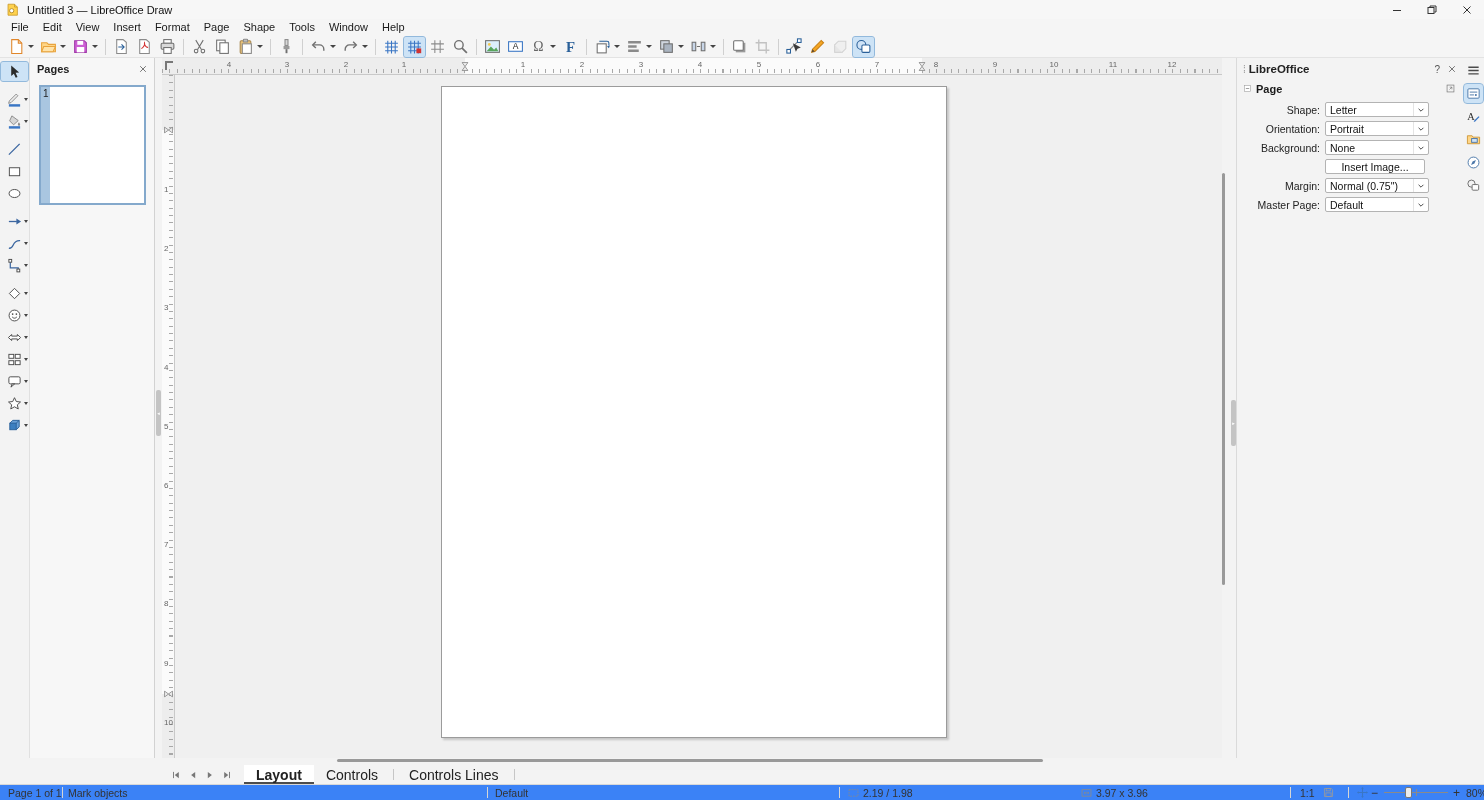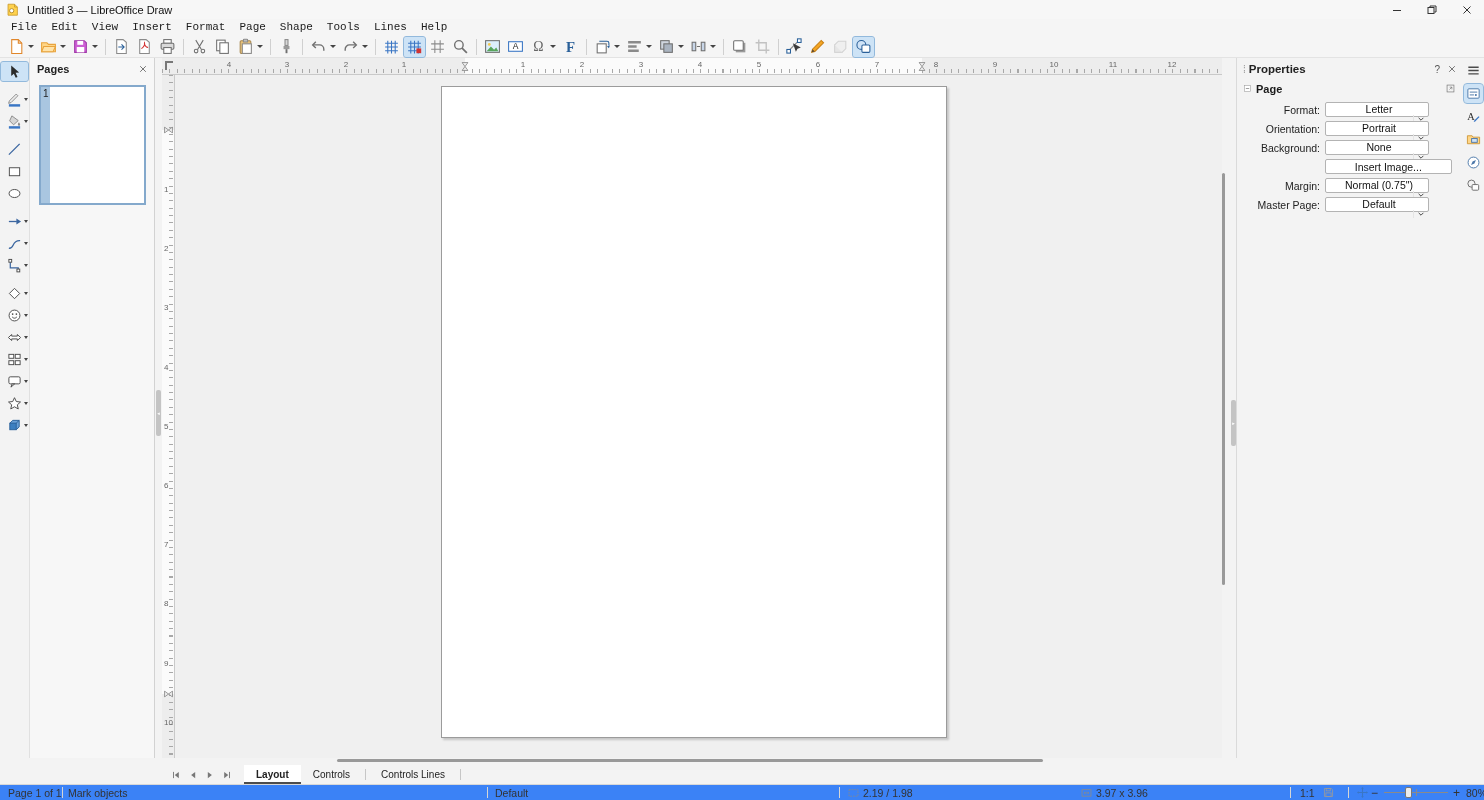--- a/index.html
+++ b/index.html
@@ -11,21 +11,21 @@
   
   .titlebar { position:absolute; left:0; top:0; width:100%; height:19px; background:#f7f7f7;
               display:flex; align-items:center; }
   .app-icon { margin-left:6px; }
   .title-text { margin-left:8px; font-size:11px; color:#111; }
   .win-controls { position:absolute; right:0; top:0; height:19px; display:flex; }
   .win-btn { width:35px; height:19px; display:flex; align-items:center; justify-content:center; color:#333; }
 
   
   .menubar { position:absolute; left:0; top:19px; width:100%; height:17px; background:#f5f5f5;
-             display:flex; align-items:flex-start; padding-left:4px;font-family:Liberation Mono, monospace; }
+             display:flex; align-items:flex-start; padding-left:4px; }
   .menu-item { padding:0 7px; line-height:17px; font-size:11px; color:#1a1a1a; }
 
   
   .toolbar { position:absolute; left:0; top:36px; width:100%; height:22px; background:#f5f5f5;
              border-bottom:1px solid #e3e3e3; display:flex; align-items:center; padding-left:5px; }
   .tb-btn { height:20px; padding:1px 2px; display:flex; align-items:center; border-radius:2px; margin:0 1px; }
   .tb-btn svg { width:17px; height:17px; }
   .tb-btn.active { background:#cde3f6; outline:1px solid #92b9dc; }
   .tb-btn.disabled { opacity:.38; filter:grayscale(1); }
   .dd-arrow { width:0; height:0; border-left:3px solid transparent; border-right:3px solid transparent;
@@ -89,40 +89,40 @@
   .sb-grip { color:#999; font-size:10px; letter-spacing:-1px; margin-right:4px; }
   .sb-title { font-weight:bold; font-size:11.5px; color:#222; }
   .sb-hbtns { margin-left:auto; display:flex; gap:8px; align-items:center; color:#555; }
   .sb-section { height:17px; display:flex; align-items:center; gap:4px; padding:0 6px; }
   .sb-section .sec-title { font-weight:bold; font-size:11px; }
   .sb-section .launcher { margin-left:auto; }
   .sb-form { padding:5px 10px 0 6px; }
   .sb-row { display:flex; align-items:center; margin-bottom:4px; height:15px; }
   .sb-label { width:82px; text-align:right; padding-right:5px; font-size:10.5px; color:#222; }
   .select { width:104px; height:15px; background:#fff; border:1px solid #b3b3b3; border-radius:2px;
-            display:flex; align-items:center; font-size:10.5px; padding-left:4px; color:#111;flex-direction:column; }
+            display:flex; align-items:center; font-size:10.5px; padding-left:4px; color:#111; }
   .select .chev { margin-left:auto; width:15px; height:100%; display:flex; align-items:center; justify-content:center;
                   border-left:1px solid #e4e4e4; }
-  .sb-button { width:128px; height:15px; background:#fff; border:1px solid #b3b3b3; border-radius:2px;
+  .sb-button { width:100px; height:15px; background:#fff; border:1px solid #b3b3b3; border-radius:2px;
                font-size:10.5px; display:flex; align-items:center; justify-content:center; color:#111; }
 
   
   .sidebar-tabs { position:absolute; left:1462px; top:58px; width:22px; height:700px; background:#f3f3f3;
                   display:flex; flex-direction:column; align-items:center; padding-top:3px; gap:4px; }
   .stab { width:19px; height:19px; display:flex; align-items:center; justify-content:center; border-radius:3px; }
   .stab svg { width:15px; height:15px; }
   .stab.active { background:#cde3f6; outline:1px solid #92b9dc; }
 
   
   .tabbar { position:absolute; left:162px; top:765px; width:1068px; height:19px; background:#f3f3f3;
             display:flex; align-items:center; }
   .nav-btn { width:15px; height:15px; display:flex; align-items:center; justify-content:center; }
   .nav-btn svg { width:10px; height:10px; }
   .tabbar .tabs { display:flex; align-items:center; margin-left:10px; height:100%; }
-  .tab { height:19px; padding:0 12px; font-size:10px; display:flex; align-items:center; color:#222; }
+  .tab { height:19px; padding:0 12px; font-size:14px; display:flex; align-items:center; color:#222; }
   .tab.active { background:#fff; font-weight:bold; box-shadow:inset 0 -2px 0 #4d4d4d; }
   .tab-sep { width:1px; height:11px; background:#c6c6c6; margin:0 3px; }
 
   
   .statusbar { position:absolute; left:0; top:784px; width:100%; height:16px; background:#3b82f6;
                border-top:1px solid #d8d8d8; font-size:10.5px; color:#333; }
   .sb-cell { position:absolute; top:0; height:15px; display:flex; align-items:center; gap:3px; white-space:nowrap; }
   .sb-cell svg { width:13px; height:13px; }
   .status-sep { position:absolute; top:2px; width:1px; height:11px; background:#d5d5d5; }
   .zoom-track { position:absolute; left:1384px; top:7px; width:64px; height:1px; background:#8a8a8a; }
@@ -164,21 +164,21 @@
 
 <div class="menubar" id="menubar">
     <div class="menu-item">File</div>
     <div class="menu-item">Edit</div>
     <div class="menu-item">View</div>
     <div class="menu-item">Insert</div>
     <div class="menu-item">Format</div>
     <div class="menu-item">Page</div>
     <div class="menu-item">Shape</div>
     <div class="menu-item">Tools</div>
-    <div class="menu-item">Lines</div>
+    <div class="menu-item">Window</div>
     <div class="menu-item">Help</div>
   </div>
 
 <div class="toolbar" id="toolbar">
     <div class="tb-btn">
       <span class="ic">
         <svg viewBox="0 0 16 16">
           <path d="M3.5 1.5h6.2L13 4.8v9.7H3.5z" fill="#fff" stroke="#e0862a"></path>
           <path d="M9.7 1.5v3.3H13" fill="none" stroke="#e0862a"></path>
         </svg>
@@ -664,21 +664,21 @@
 
 <div class="canvas">
   <div class="page"></div>
 </div>
 <div class="vscroll-thumb"></div>
 <div class="hscroll-thumb"></div>
 
 <div class="sidebar">
   <div class="sb-header">
     <span class="sb-grip">⁞</span>
-    <span class="sb-title">Properties</span>
+    <span class="sb-title">LibreOffice</span>
     <span class="sb-hbtns">
       <span style="font-size:10px;color:#555;">?</span>
       <span>
         <svg width="8" height="8" viewBox="0 0 10 10">
             <path d="M1.5 1.5l7 7M8.5 1.5l-7 7" stroke="#555"></path>
           </svg>
       </span>
     </span>
   </div>
   <div class="sb-section">
@@ -691,21 +691,21 @@
     <span class="sec-title">Page</span>
     <span class="launcher">
       <svg width="11" height="11" viewBox="0 0 16 16">
           <rect x="3" y="3" width="10" height="10" fill="none" stroke="#777"></rect>
           <path d="M6.5 9.5 10 6M10 6v3.2M10 6H6.8" fill="none" stroke="#777"></path>
         </svg>
     </span>
   </div>
   <div class="sb-form" id="sbform">
       <div class="sb-row">
-        <div class="sb-label">Format:</div>
+        <div class="sb-label">Shape:</div>
         <div class="select">
           <span>Letter</span>
           <span class="chev">
             <svg width="8" height="8" viewBox="0 0 10 10">
               <path d="M2 3.5 5 6.5 8 3.5" fill="none" stroke="#444" stroke-width="1.2"></path>
             </svg>
           </span>
         </div>
       </div>
       <div class="sb-row">

